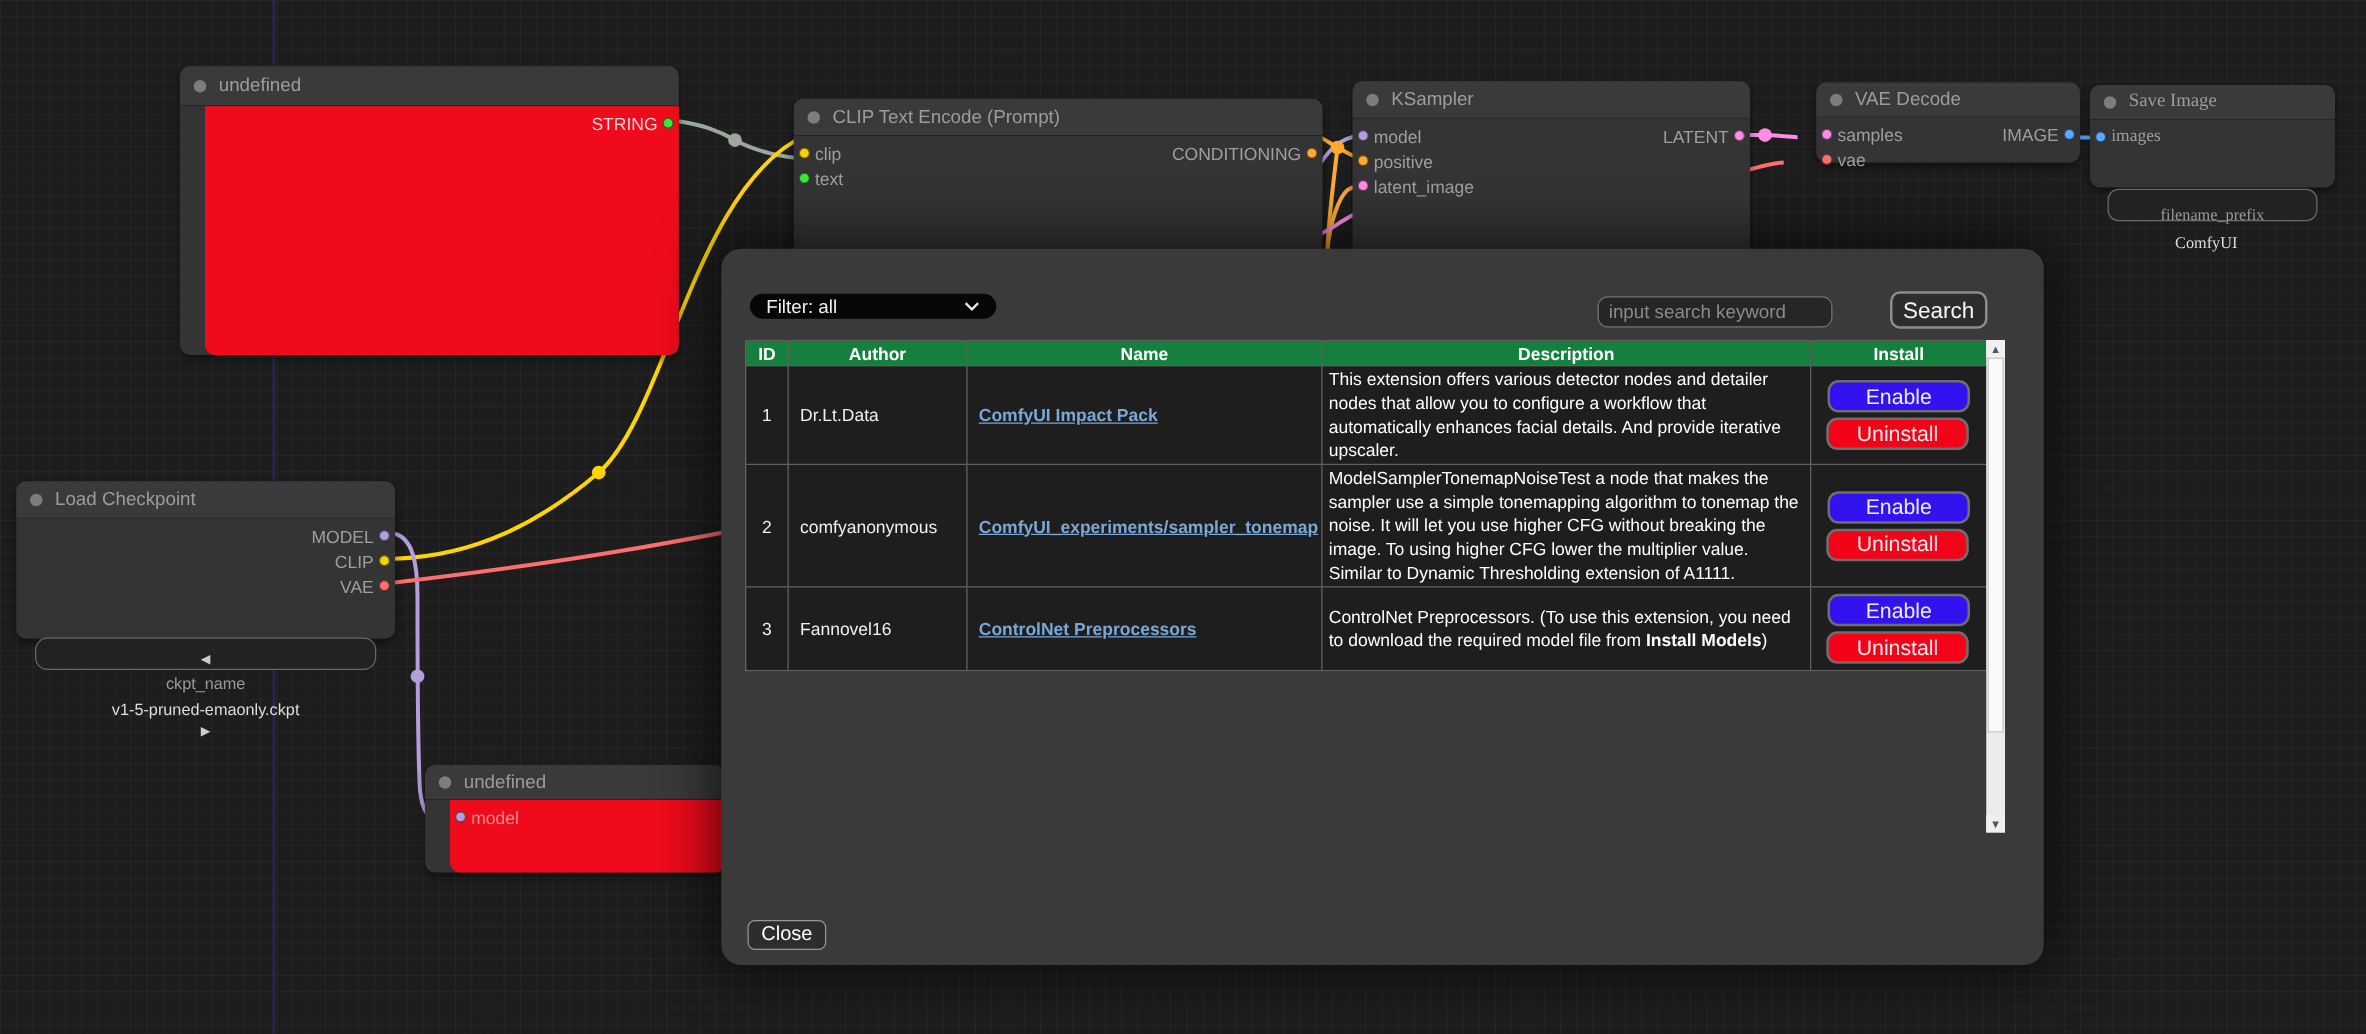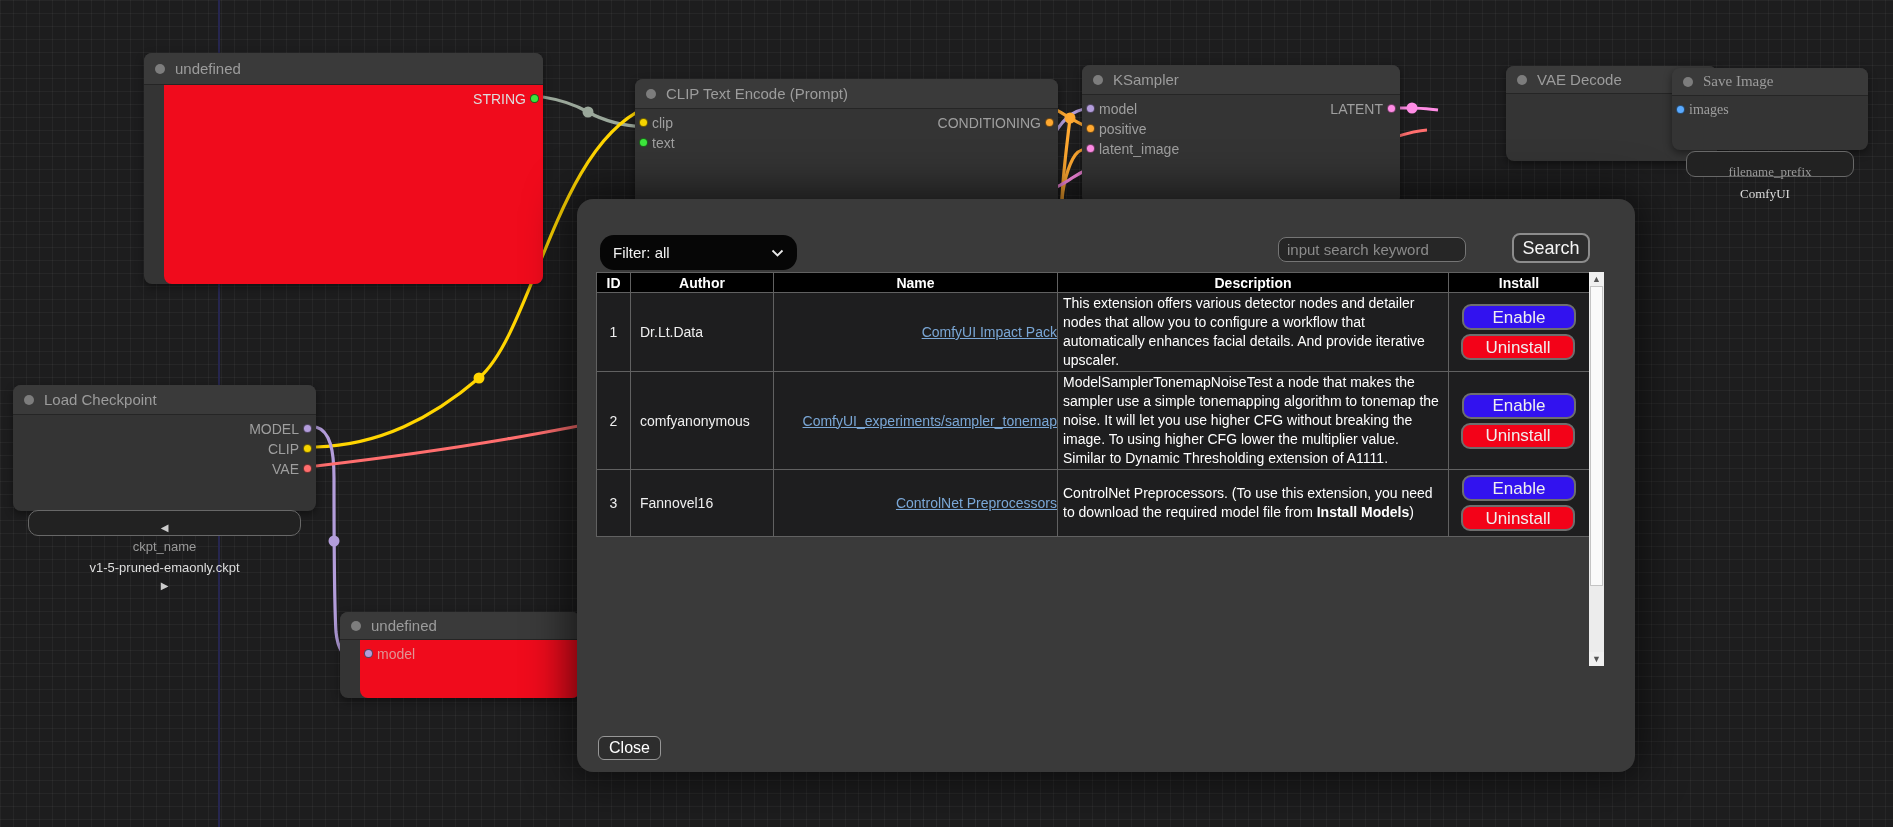--- a/index.html
+++ b/index.html
@@ -40,53 +40,53 @@
   .widget .wval.right { flex:1; text-align:right; color:#ddd; padding-right:10px; }
   .warrow { font-size:10px; color:#ccc; line-height:1; }
 
   #node-string { left:144px; top:53px; width:399px; height:231px; }
   #node-string .node-header { height:32px; }
   #node-string .node-body { height:199px; }
   #node-string .srow { color:#ddd; }
   #node-clip { left:635px; top:79px; width:423px; height:140px; }
   #node-clip .node-header, #node-ksampler .node-header, #node-ckpt .node-header { height:30px; }
   #node-ksampler { left:1082px; top:65px; width:318px; height:140px; }
-  #node-vae { left:1506px; top:66px; width:211px; height:95px; }
+  #node-vae { left:1453px; top:66px; width:211px; height:64px; }
   #node-vae .node-header, #node-save .node-header, #node-model .node-header { height:28px; }
   #node-save { left:1672px; top:68px; width:196px; height:82px;font-family:Liberation Serif, serif; }
   #node-ckpt { left:13px; top:385px; width:303px; height:126px; }
   #node-model { left:340px; top:612px; width:240px; height:86px; }
   #node-model .node-body { height:58px; }
   #node-model .srow { color:#e09494; }
   #w-seed { left:16px; top:112px; width:286px; height:20px; }
   #w-fname { left:14px; top:55px; width:168px; height:18px; border-radius:9px; }
   #w-ckpt { left:15px; top:95px; width:273px; height:19px; }
 
   
   #modal { position:absolute; left:577px; top:199px; width:1058px; height:573px; z-index:4;
            background:#3a3a3a; border-radius:16px; box-shadow:0 0 45px 6px rgba(0,0,0,.65); }
-  #filter-select { position:absolute; left:23px; top:36px; width:197px; height:35px;
+  #filter-select { position:absolute; left:23px; top:36px; width:197px; height:20px;
     background:#060606; border-radius:14px; display:flex; align-items:center;
     color:#f2f2f2; font-size:15px; padding:0 13px; cursor:pointer; }
   #filter-select svg { margin-left:auto; }
   #search-input { position:absolute; left:701px; top:38px; width:188px; height:25px;
     background:#262626; border:1px solid #757575; border-radius:8px; color:#ddd;
     font-size:15px; padding:0 8px; font-family:"Liberation Sans",sans-serif; }
   #search-input::placeholder { color:#8b8b8b; }
   #search-button { position:absolute; left:935px; top:34px; width:78px; height:30px;
     background:#2d2d2d; border:2px solid #8c8c8c; border-radius:8px; color:#f5f5f5;
     font-size:18px; font-family:"Liberation Sans",sans-serif; cursor:pointer; }
   #table-wrap { position:absolute; left:19px; top:73px; width:993px; }
   table { border-collapse:collapse; table-layout:fixed; width:993px; }
   th, td { border:1px solid #616161; }
-  th { background:#000000; color:#fff; font-size:14px; height:20px; font-weight:bold; }
+  th { background:#15803d; color:#fff; font-size:14px; height:20px; font-weight:bold; }
   td { background:#1e1e1f; color:#efefef; font-size:14px; vertical-align:middle; }
   td.c-id { text-align:center; }
   td.c-author { padding-left:9px; }
-  td.c-name { padding-left:9px; font-weight:normal;text-align:right; }
+  td.c-name { padding-left:9px; font-weight:bold; }
   td.c-name a { color:#7aa7d6; text-decoration:underline; cursor:pointer; }
   td.c-desc { padding:1px 5px; line-height:19px; color:#fff; }
   td.c-install { text-align:center; }
   .xbtn { display:block; margin:4px auto; width:114px; height:26px; border-radius:9px;
           border:2px solid #6e6e6e; color:#efefef; font-size:17px;
           font-family:"Liberation Sans",sans-serif; cursor:pointer; line-height:1; }
   .btn-enable { background:#3212ef; }
   .btn-uninstall { background:#f30218;margin-left:12px; }
   #scrollbar { position:absolute; left:1012px; top:73px; width:15px; height:394px; background:#ececec; }
   #scroll-thumb { position:absolute; left:1px; top:14px; width:13px; height:300px;
@@ -182,20 +182,32 @@
         <span class="wval">156680208700286</span>
         <span class="warrow">▶</span>
       </div>
     </div>
   </div>
 
   <div class="node" id="node-vae">
     <div class="node-header">
       <span class="hdot"></span>
       <span>VAE Decode</span>
+    </div>
+    <div class="node-body">
+      <div class="srow">
+        <span class="dot in c-pink"></span>
+        <span class="in-label">samples</span>
+        <span class="out-label">IMAGE</span>
+        <span class="dot out c-blue"></span>
+      </div>
+      <div class="srow">
+        <span class="dot in c-salmon"></span>
+        <span class="in-label">vae</span>
+      </div>
     </div>
   </div>
 
   <div class="node" id="node-save">
     <div class="node-header">
       <span class="hdot"></span>
       <span>Save Image</span>
     </div>
     <div class="node-body">
       <div class="srow">

